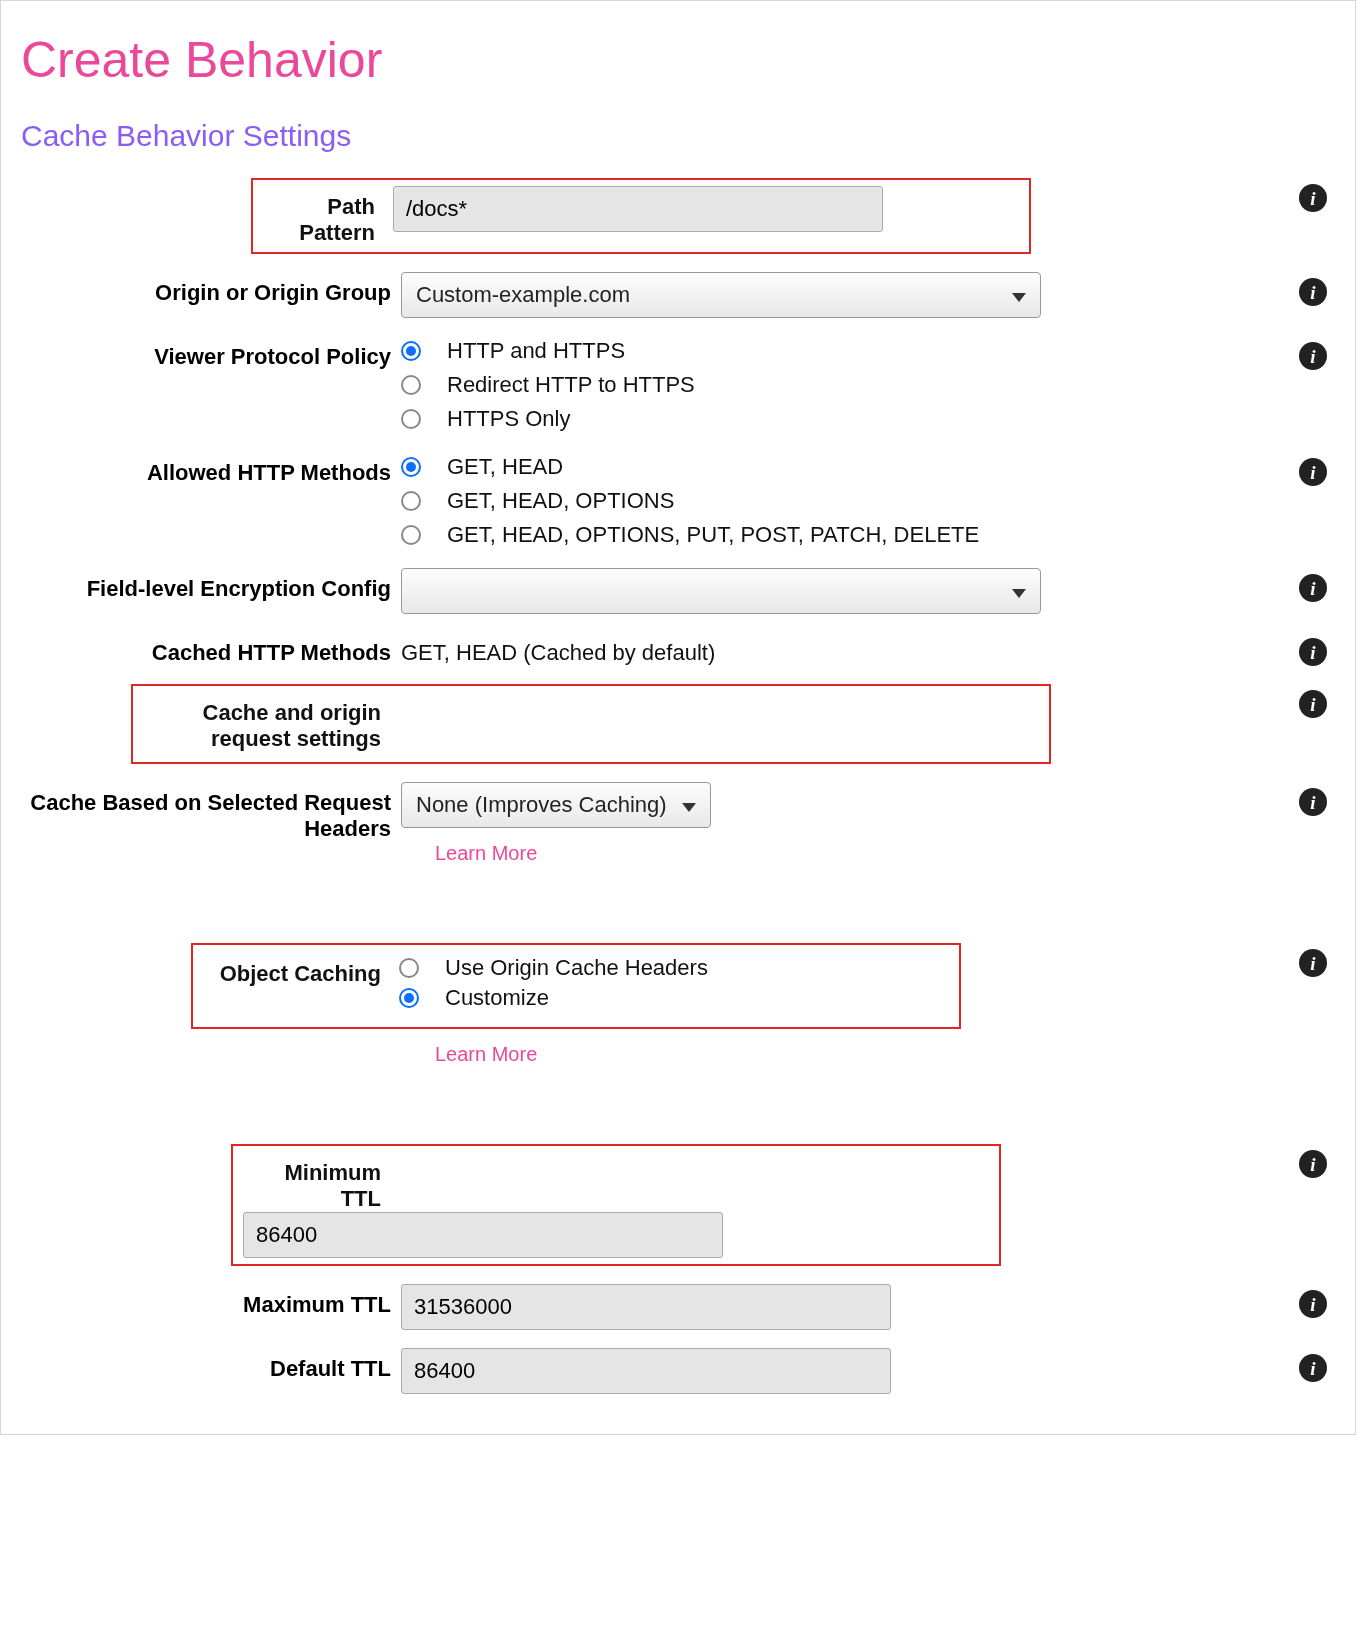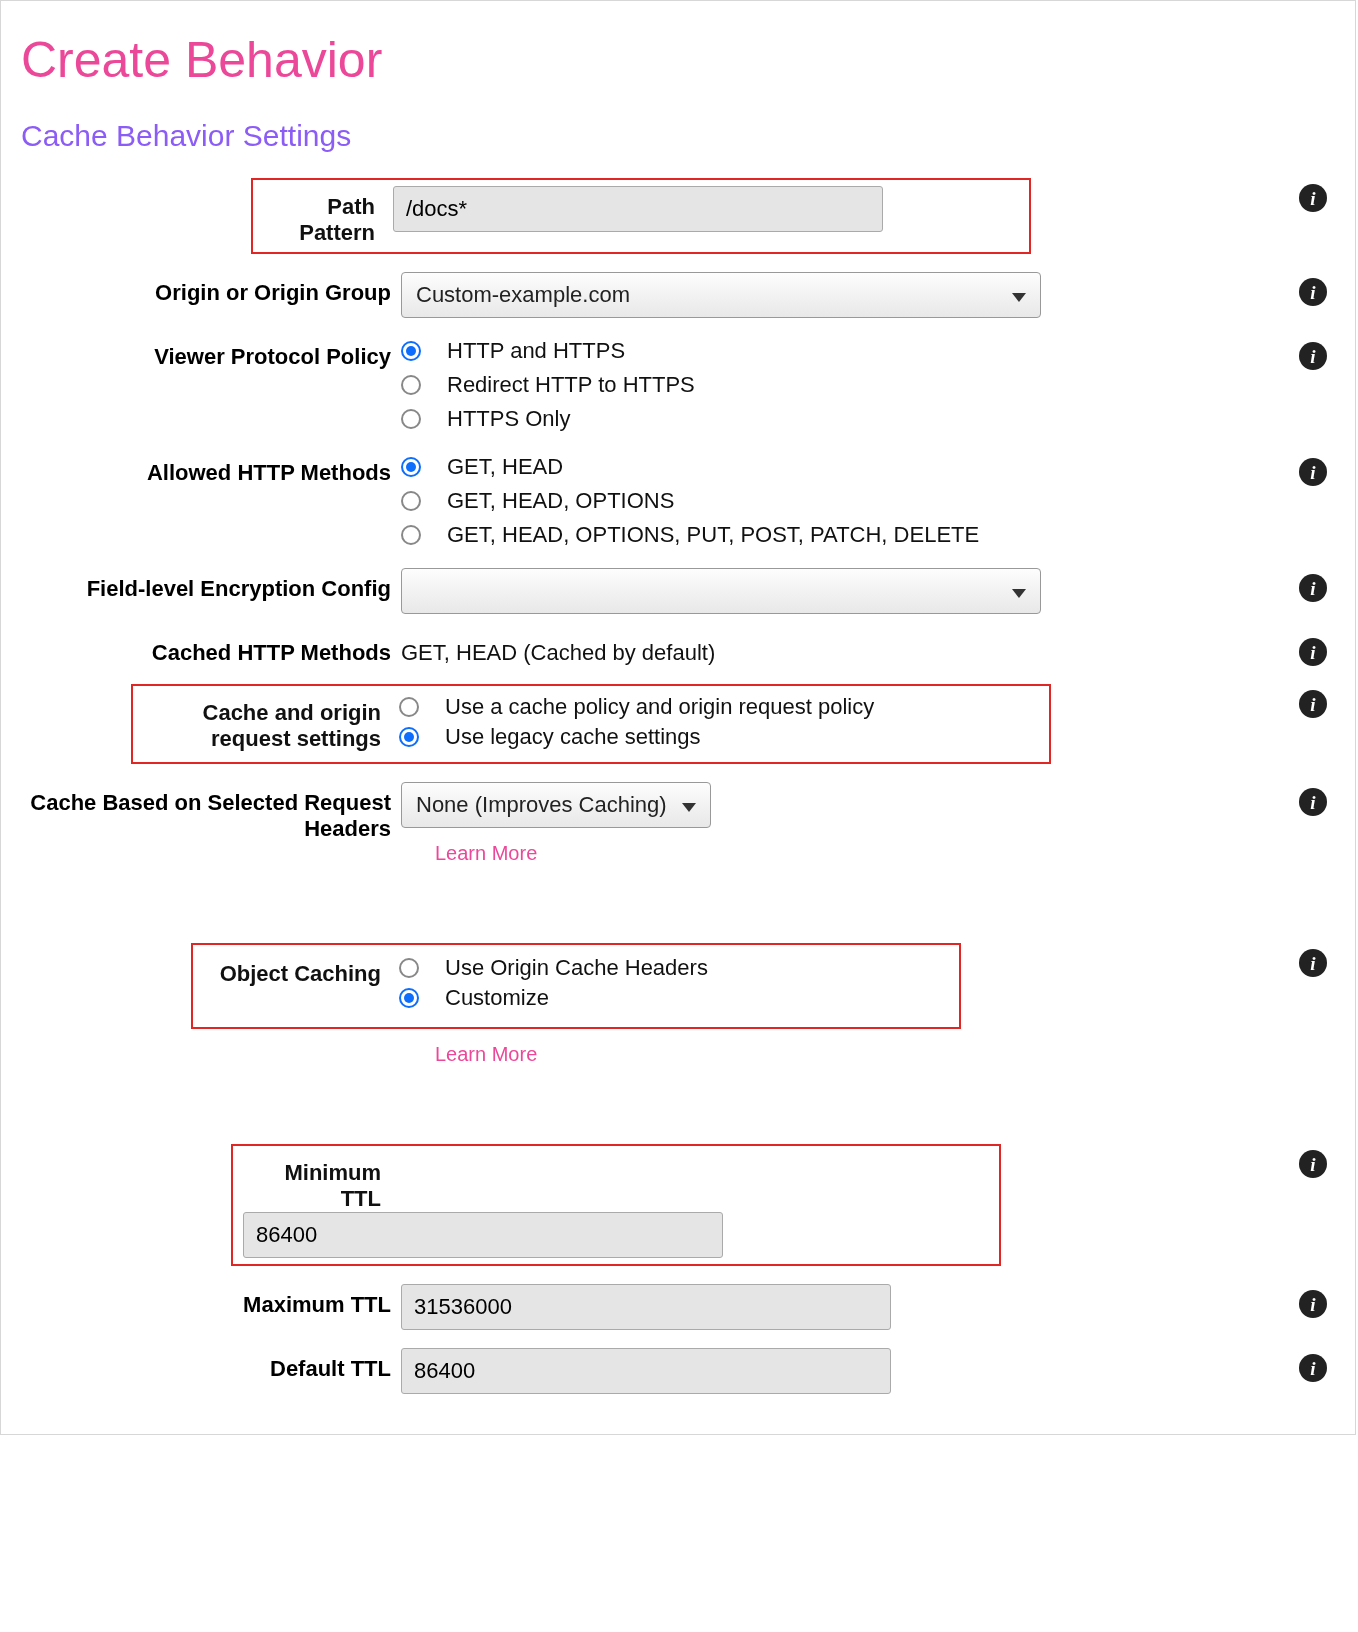--- a/index.html
+++ b/index.html
@@ -265,30 +265,20 @@
     <div class="info-col">
         <span class="info-icon">i</span>
       </div>
   </div>
 
   <div class="row">
     <div class="label-col"></div>
     <div class="field-col">
       <div class="hl-box hl-cache-req">
         <div class="inner-label" style="width:256px">Cache and origin request settings</div>
-        <div style="flex:1;">
-          <div class="radio-line">
-              <span class="radio"></span>
-              <span>Use a cache policy and origin request policy</span>
-            </div>
-          <div class="radio-line">
-              <span class="radio checked"></span>
-              <span>Use legacy cache settings</span>
-            </div>
-        </div>
       </div>
     </div>
     <div class="info-col">
         <span class="info-icon">i</span>
       </div>
   </div>
 
   <div class="row">
     <div class="label-col">Cache Based on Selected Request Headers</div>
     <div class="field-col">

